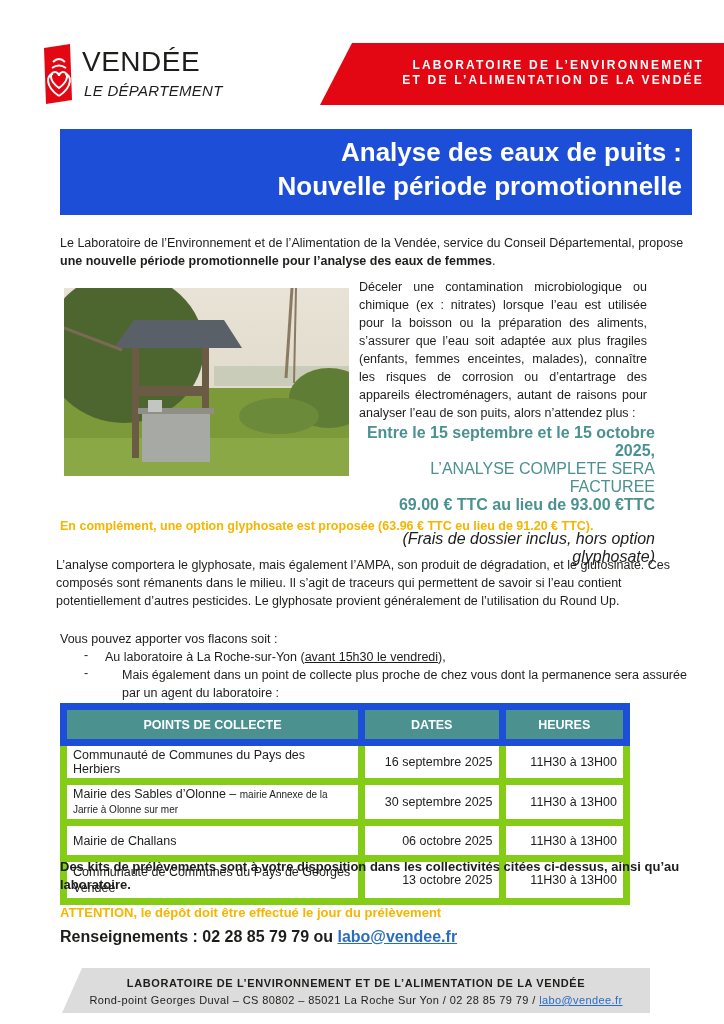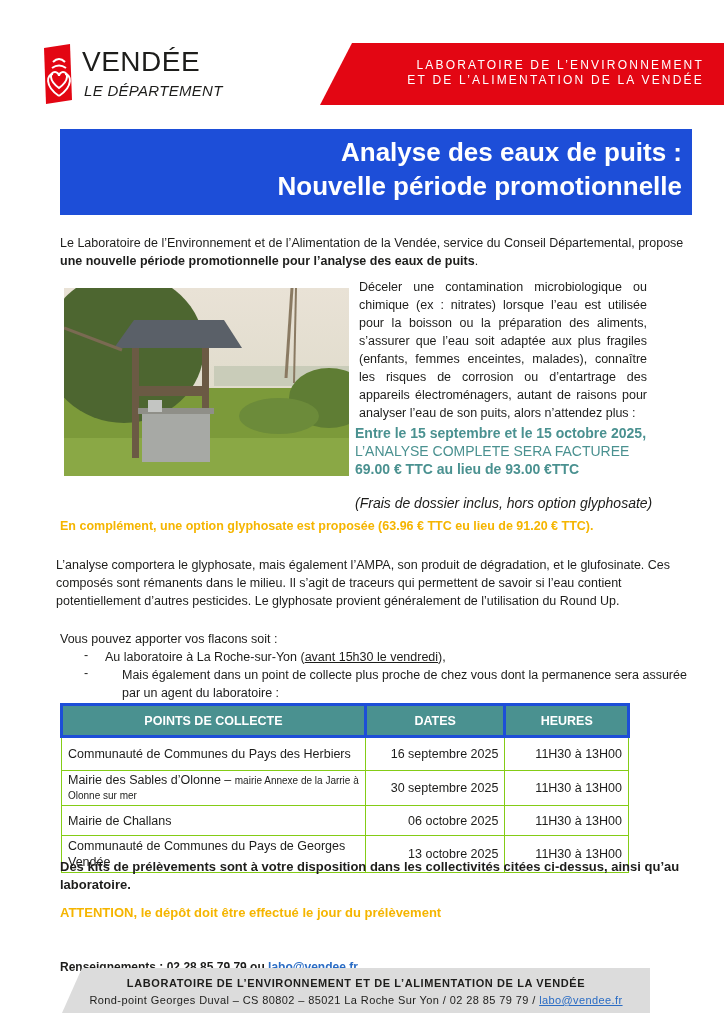--- a/index.html
+++ b/index.html
@@ -12,58 +12,58 @@
   .logo-flag { position:absolute; left:0; top:2px; width:30px; height:60px; }
   .logo-name { position:absolute; left:38px; top:2px; font-size:28px; letter-spacing:0.5px;
                color:#1d1d1b; font-family:"Liberation Sans", sans-serif; line-height:36px; }
   .logo-sub { position:absolute; left:40px; top:40px; font-size:15px; font-style:italic;
               color:#1d1d1b; letter-spacing:0.3px; }
 
   
   .red-banner { left:320px; top:43px; width:404px; height:62px; }
   .red-banner svg { position:absolute; left:0; top:0; }
   .red-banner .txt { position:absolute; left:54px; top:15px; width:330px; text-align:right;
-                     color:#ffffff; font-weight:normal; font-size:12px; letter-spacing:2.2px; line-height:15px; }
+                     color:#ffffff; font-weight:bold; font-size:12px; letter-spacing:2.2px; line-height:15px; }
 
   
   .title-box { left:60px; top:129px; width:632px; height:86px; background:#1d4ed8; }
   .title-box .line { position:absolute; right:10px; color:#ffffff; font-weight:bold; font-size:26px; }
   .title-box .l1 { top:8px; }
   .title-box .l2 { top:42px; }
 
   .p { font-size:12.5px; line-height:18px; color:#1d1d1b; }
   .intro { left:60px; top:234px; width:640px; }
 
   .photo { left:64px; top:288px; width:285px; height:188px; overflow:hidden; }
 
   .desc { left:359px; top:278px; width:288px; text-align:justify; }
 
-  .promo { left:355px; top:424px; width:300px; text-align:left; font-size:14px; line-height:18px; color:#4a9190; }
+  .promo { left:355px; top:424px; width:300px; text-align:right; font-size:16px; line-height:18px; color:#4a9190; }
   .promo .b { font-weight:bold; }
   .promo .note { color:#1d1d1b; font-style:italic;margin-top:16px; }
 
   .glypho { left:60px; top:519px; font-size:12.5px; font-weight:bold; color:#f5b500; }
 
   .para2 { left:56px; top:556px; width:640px; }
 
   .vous { left:60px; top:630px; width:640px; }
   .bullet { position:absolute; font-size:12.5px; line-height:18px; color:#1d1d1b; }
   .dash { position:absolute; left:84px; font-size:12.5px; color:#1d1d1b; }
 
   table.collect { position:absolute; left:60px; top:703px; width:570px; border-collapse:collapse;
                   font-size:12.5px; color:#1d1d1b; }
   table.collect th { background:#4a9190; color:#ffffff; font-weight:bold; height:27px; font-size:12.5px;
-                     border:3px solid #1d4ed8; }
-  table.collect td { border:1px solid #84cc16; padding:2px 6px; height:25px; }
+                     border:7px solid #1d4ed8; }
+  table.collect td { border:7px solid #84cc16; padding:2px 6px; height:25px; }
   table.collect td.c { text-align:right; }
   .small { font-size:10px; }
 
   .kits { left:60px; top:858px; width:640px; font-size:13px; font-weight:bold; line-height:18px; color:#1d1d1b; }
   .attention { left:60px; top:905px; font-size:13px; font-weight:bold; color:#f5b500; }
-  .rens { left:60px; top:960px; font-size:12px; font-weight:bold; color:#1d1d1b; }
+  .rens { left:60px; top:928px; font-size:16px; font-weight:bold; color:#1d1d1b; }
   a.link { color:#2a6cc4; text-decoration:underline; }
 
   .footer { left:62px; top:968px; width:588px; height:45px; }
   .footer svg { position:absolute; left:0; top:0; }
   .footer .f1 { position:absolute; left:0; width:588px; text-align:center; top:9px; font-size:11px;
                 font-weight:bold; color:#1d1d1b; letter-spacing:0.6px; }
   .footer .f2 { position:absolute; left:0; width:588px; text-align:center; top:26px; font-size:11px;
                 color:#1d1d1b; letter-spacing:0.4px; }
 </style>
 </head>
@@ -90,21 +90,21 @@
     <div>ET DE L’ALIMENTATION DE LA VENDÉE</div>
   </div>
 </div>
 
 <div class="abs title-box">
   <div class="line l1">Analyse des eaux de puits :</div>
   <div class="line l2">Nouvelle période promotionnelle</div>
 </div>
 
 <div class="abs p intro">
-  <span>Le Laboratoire de l’Environnement et de l’Alimentation de la Vendée, service du Conseil Départemental, propose </span><b>une nouvelle période promotionnelle pour l’analyse des eaux de puits</b><span>.</span>
+  <span>Le Laboratoire de l’Environnement et de l’Alimentation de la Vendée, service du Conseil Départemental, propose </span><b>une nouvelle période promotionnelle pour l’analyse des eaux de femmes</b><span>.</span>
 </div>
 
 <div class="abs photo">
   <svg width="285" height="188" viewBox="0 0 285 188">
     <defs>
       <linearGradient id="sky" x1="0" y1="0" x2="0" y2="1">
         <stop offset="0" stop-color="#e9e2d6"></stop>
           <stop offset="1" stop-color="#d9d7c4"></stop>
       </linearGradient>
     </defs>

